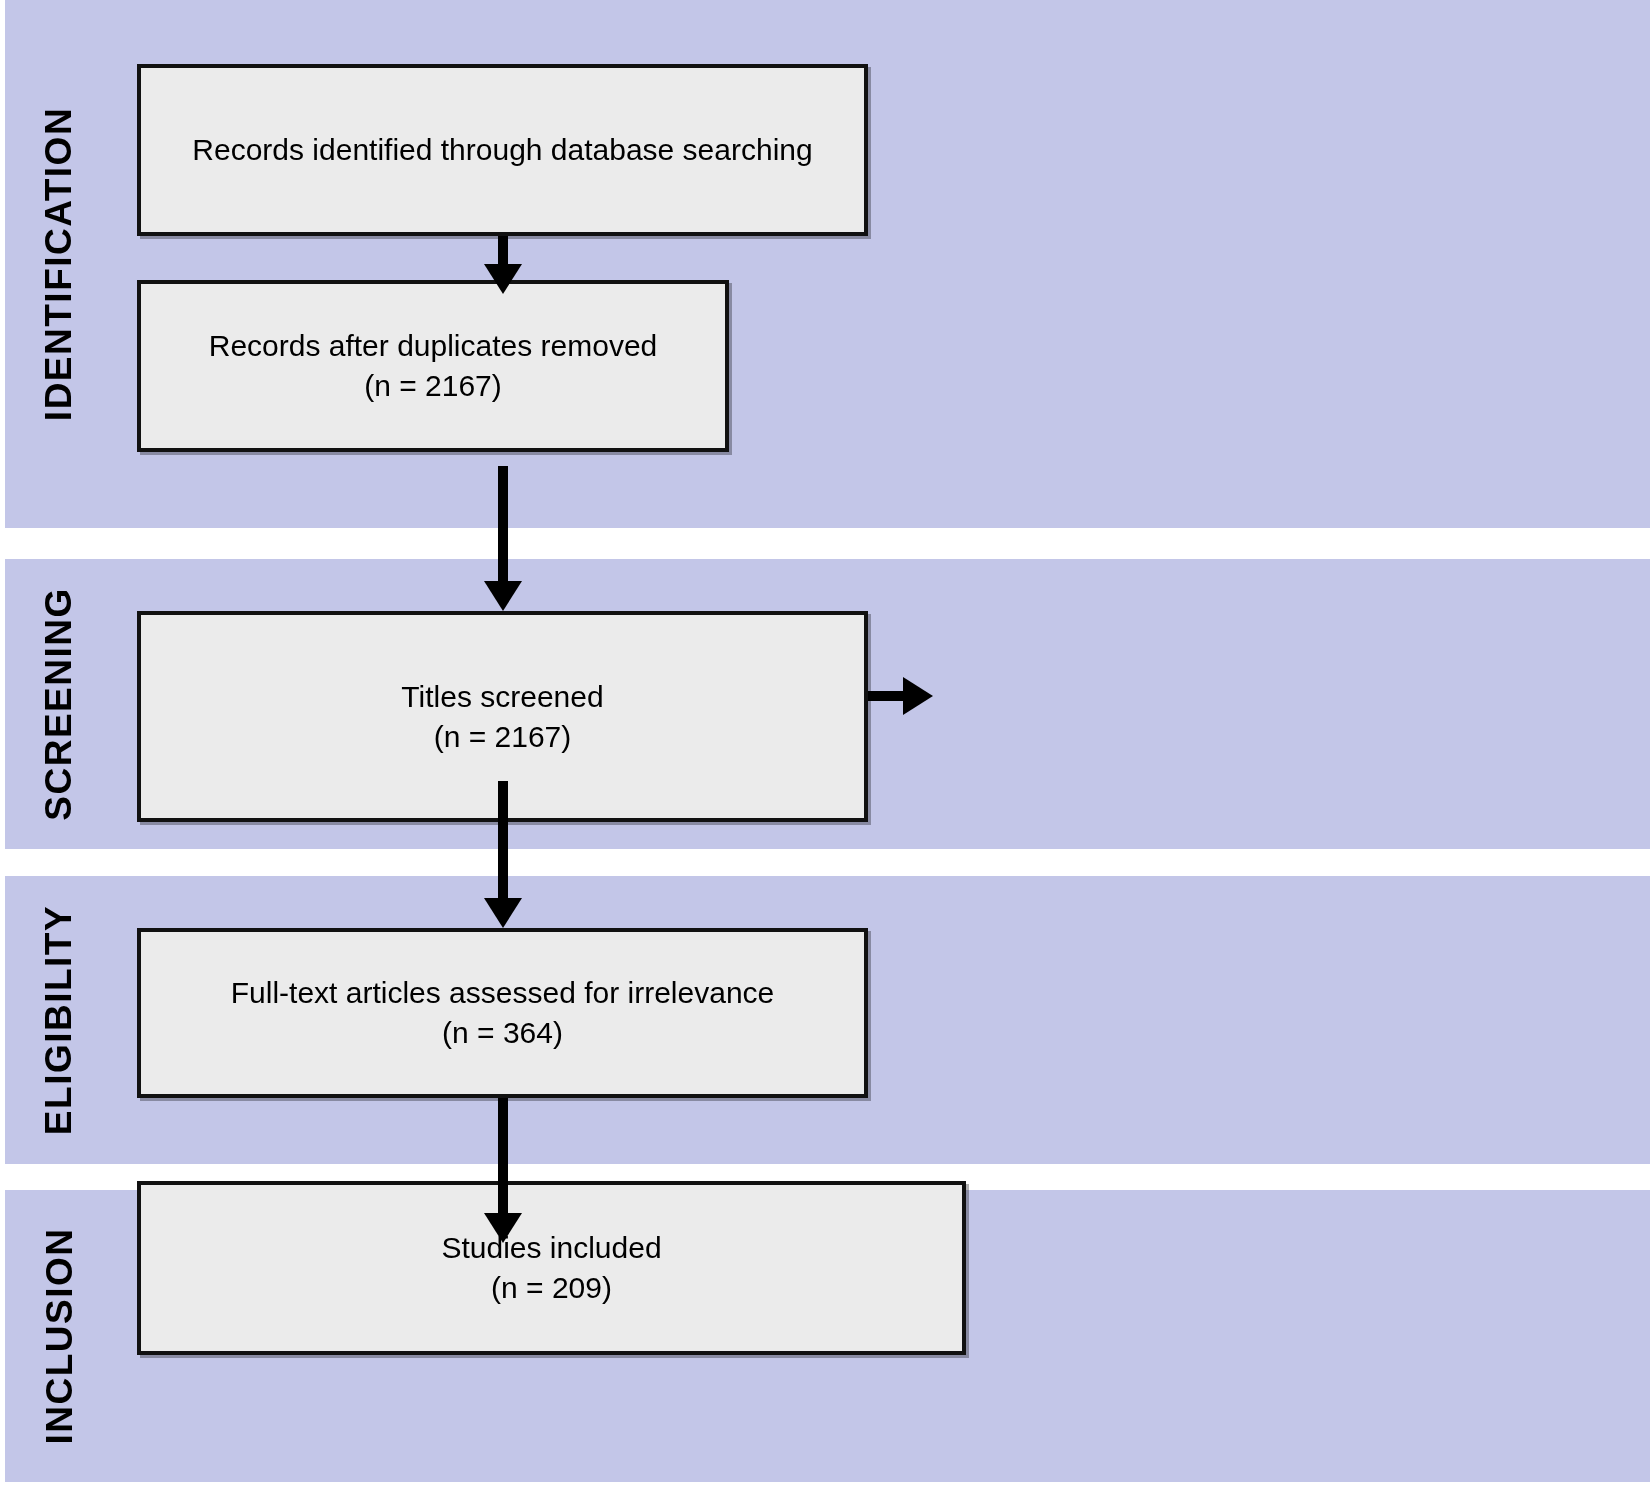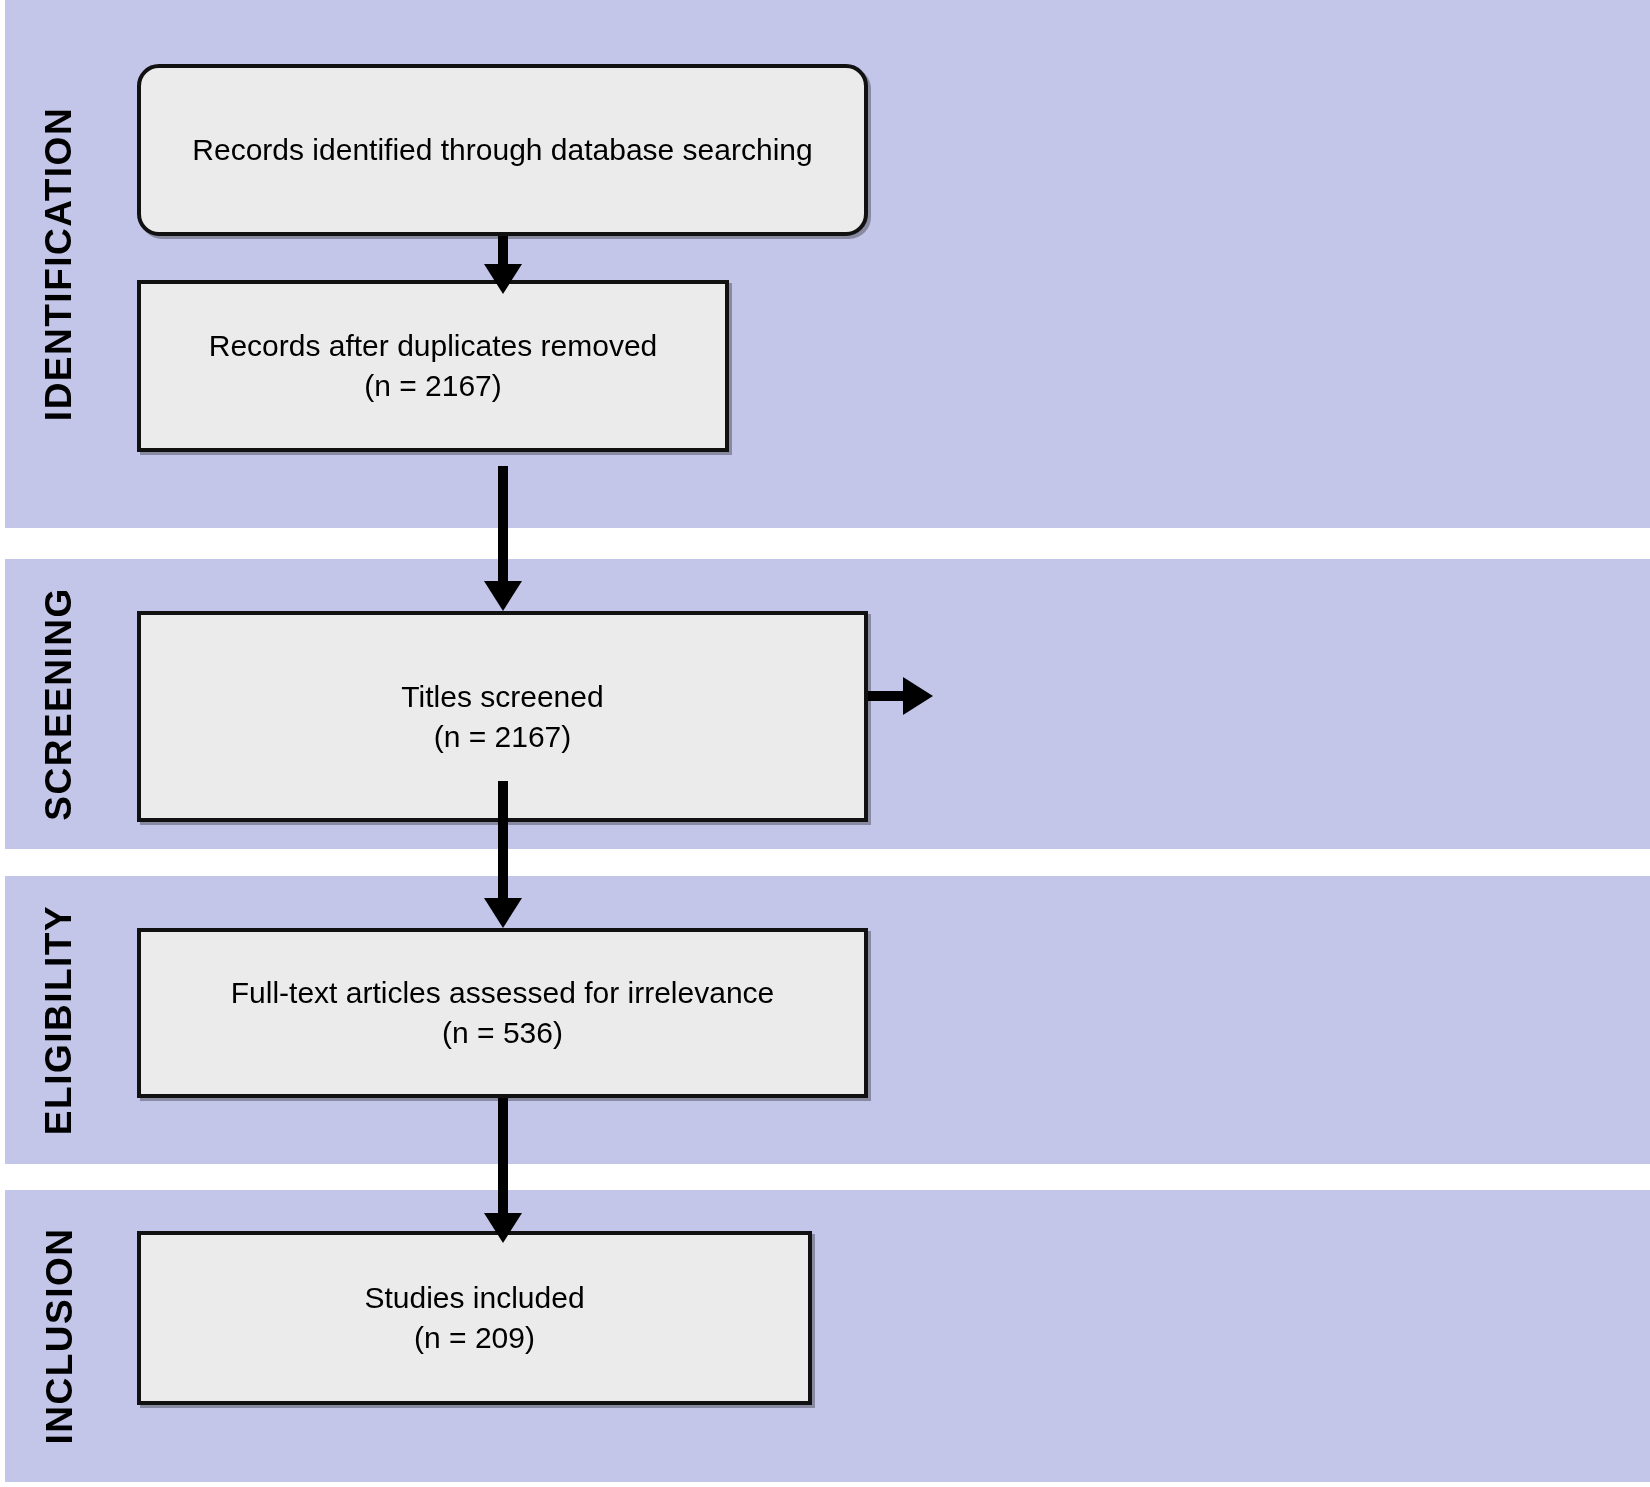--- a/index.html
+++ b/index.html
@@ -66,26 +66,26 @@
   }
   .flow-box .box-text {
     font-size: 30px;
     line-height: 1.32;
     color: #000000;
     padding: 0 14px;
     font-family: "Liberation Sans", sans-serif;
   }
   .box-line2 { display: block; }
 
-  #box-identified    { left: 137px; top: 64px;   width: 731px; height: 172px; border-radius: 22px; }
+  #box-identified    { left: 137px; top: 64px;   width: 731px; height: 172px; }
   #box-duplicates    { left: 137px; top: 280px;  width: 592px; height: 172px; }
   #box-titles        { left: 137px; top: 611px;  width: 731px; height: 211px; }
   #box-excluded      { left: 931px; top: 611px;  width: 619px; height: 170px; }
   #box-fulltext      { left: 137px; top: 928px;  width: 731px; height: 170px; }
-  #box-included      { left: 137px; top: 1231px; width: 675px; height: 174px; }
+  #box-included      { left: 137px; top: 1181px; width: 829px; height: 174px; }
 
   
   .v-arrow {
     position: absolute;
     width: 0;
     pointer-events: none;
   }
   .v-arrow .shaft {
     position: absolute;
     left: -5px;
@@ -184,21 +184,21 @@
     <div class="box-text">
       <span>Titles screened</span>
       <span class="box-line2">(n = 2167)</span>
     </div>
   </div>
 
 
   <div class="flow-box" id="box-fulltext">
     <div class="box-text">
       <span>Full-text articles assessed for irrelevance</span>
-      <span class="box-line2">(n = 536)</span>
+      <span class="box-line2">(n = 364)</span>
     </div>
   </div>
 
   <div class="flow-box" id="box-included">
     <div class="box-text">
       <span>Studies included</span>
       <span class="box-line2">(n = 209)</span>
     </div>
   </div>
 

